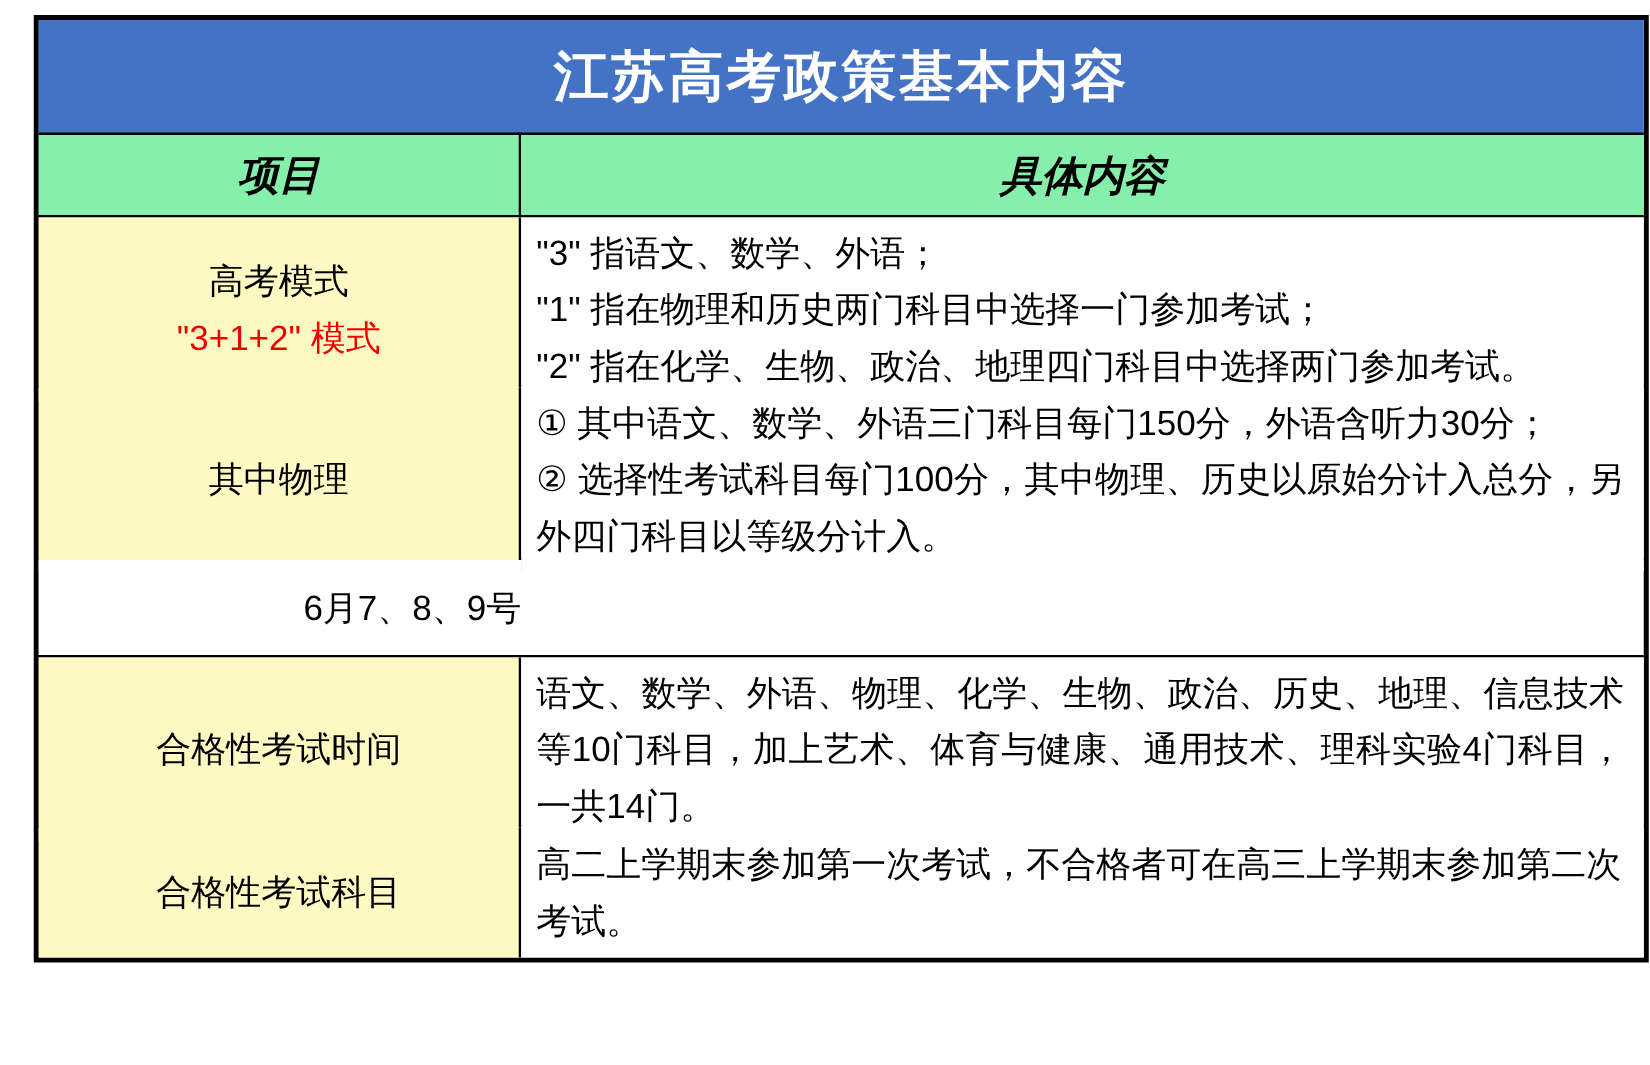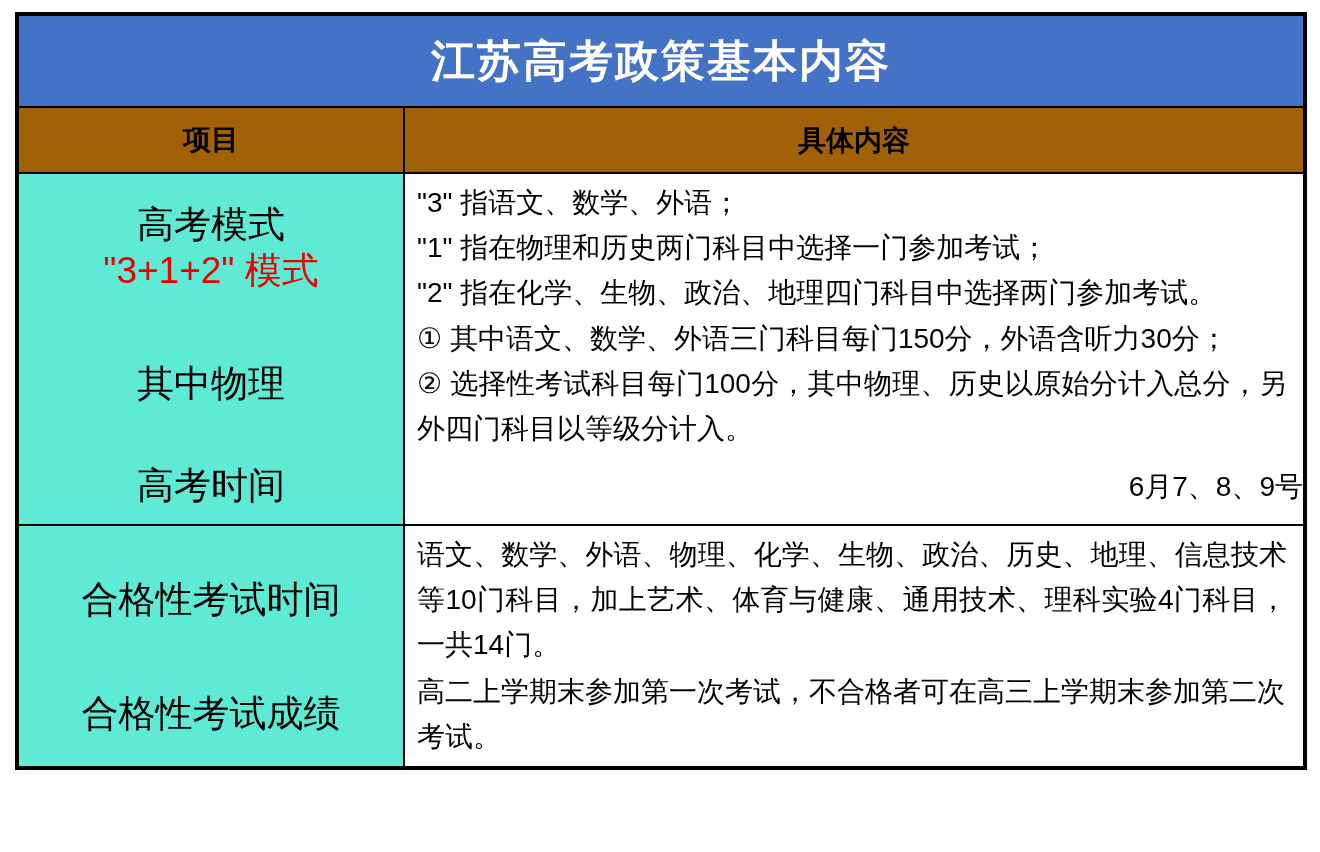--- a/index.html
+++ b/index.html
@@ -10,21 +10,21 @@
   }
   .page {
     position: relative;
     width: 1320px;
     height: 852px;
     background: #ffffff;
     overflow: hidden;
   }
   .policy-table {
     position: absolute;
-    left: 15px;
+    left: 27px;
     top: 12px;
     width: 1284px;
     border: 4px solid #000000;
   }
   .title-row {
     height: 90px;
     background: #4472C4;
     display: flex;
     align-items: center;
     justify-content: center;
@@ -36,29 +36,29 @@
     font-weight: 700;
     letter-spacing: 2px;
   }
   .row {
     display: grid;
     grid-template-columns: 386px 1fr;
     border-bottom: 2px solid #000000;
   }
   .row:last-child { border-bottom: none; }
   .cell-left {
-    background: #5eead4;
+    background: #fef9c3;
     border-right: 2px solid #000000;
     display: flex;
     flex-direction: column;
     align-items: center;
     justify-content: center;
     text-align: center;
     color: #000000;
-    font-size: 37px;
+    font-size: 28px;
     line-height: 44px;
   }
   .cell-right {
     background: #ffffff;
     display: flex;
     flex-direction: column;
     justify-content: center;
     padding: 6px 16px 6px 12px;
     color: #000000;
     font-size: 28px;
@@ -67,22 +67,23 @@
   }
   .cell-right.center {
     align-items: flex-end;
     text-align: center;
     padding-left: 0;
     padding-right: 0;
   }
   .header-row .cell-left,
   .header-row .cell-right {
     font-weight: 700;
-    font-size: 28px;
-    background: #a16207;
+    font-size: 33px;
+    background: #86efac;
+    font-style: italic;
   }
   .header-row { height: 64px; }
   .header-row .cell-right {
     align-items: center;
     justify-content: center;
     text-align: right;
     padding: 0;
   }
   .h-r1 { height: 134px; }
   .h-r2 { height: 136px; }
@@ -125,40 +126,37 @@
       <div class="cell-left">
         <div>其中物理</div>
       </div>
       <div class="cell-right">
         <div>① 其中语文、数学、外语三门科目每门150分，外语含听力30分；</div>
         <div class="justify-text">② 选择性考试科目每门100分，其中物理、历史以原始分计入总分，另外四门科目以等级分计入。</div>
       </div>
     </div>
 
     <div class="row h-r3">
-      <div class="cell-left">
-        <div>高考时间</div>
-      </div>
       <div class="cell-right center">
         <div>6月7、8、9号</div>
       </div>
     </div>
 
     <div class="row h-r4">
       <div class="cell-left">
         <div>合格性考试时间</div>
       </div>
       <div class="cell-right">
         <div class="justify-text">语文、数学、外语、物理、化学、生物、政治、历史、地理、信息技术等10门科目，加上艺术、体育与健康、通用技术、理科实验4门科目， 一共14门。</div>
       </div>
     </div>
 
     <div class="row h-r5">
       <div class="cell-left">
-        <div>合格性考试成绩</div>
+        <div>合格性考试科目</div>
       </div>
       <div class="cell-right">
         <div>高二上学期末参加第一次考试，不合格者可在高三上学期末参加第二次考试。</div>
       </div>
     </div>
 
 
   </div>
 </div>
 

